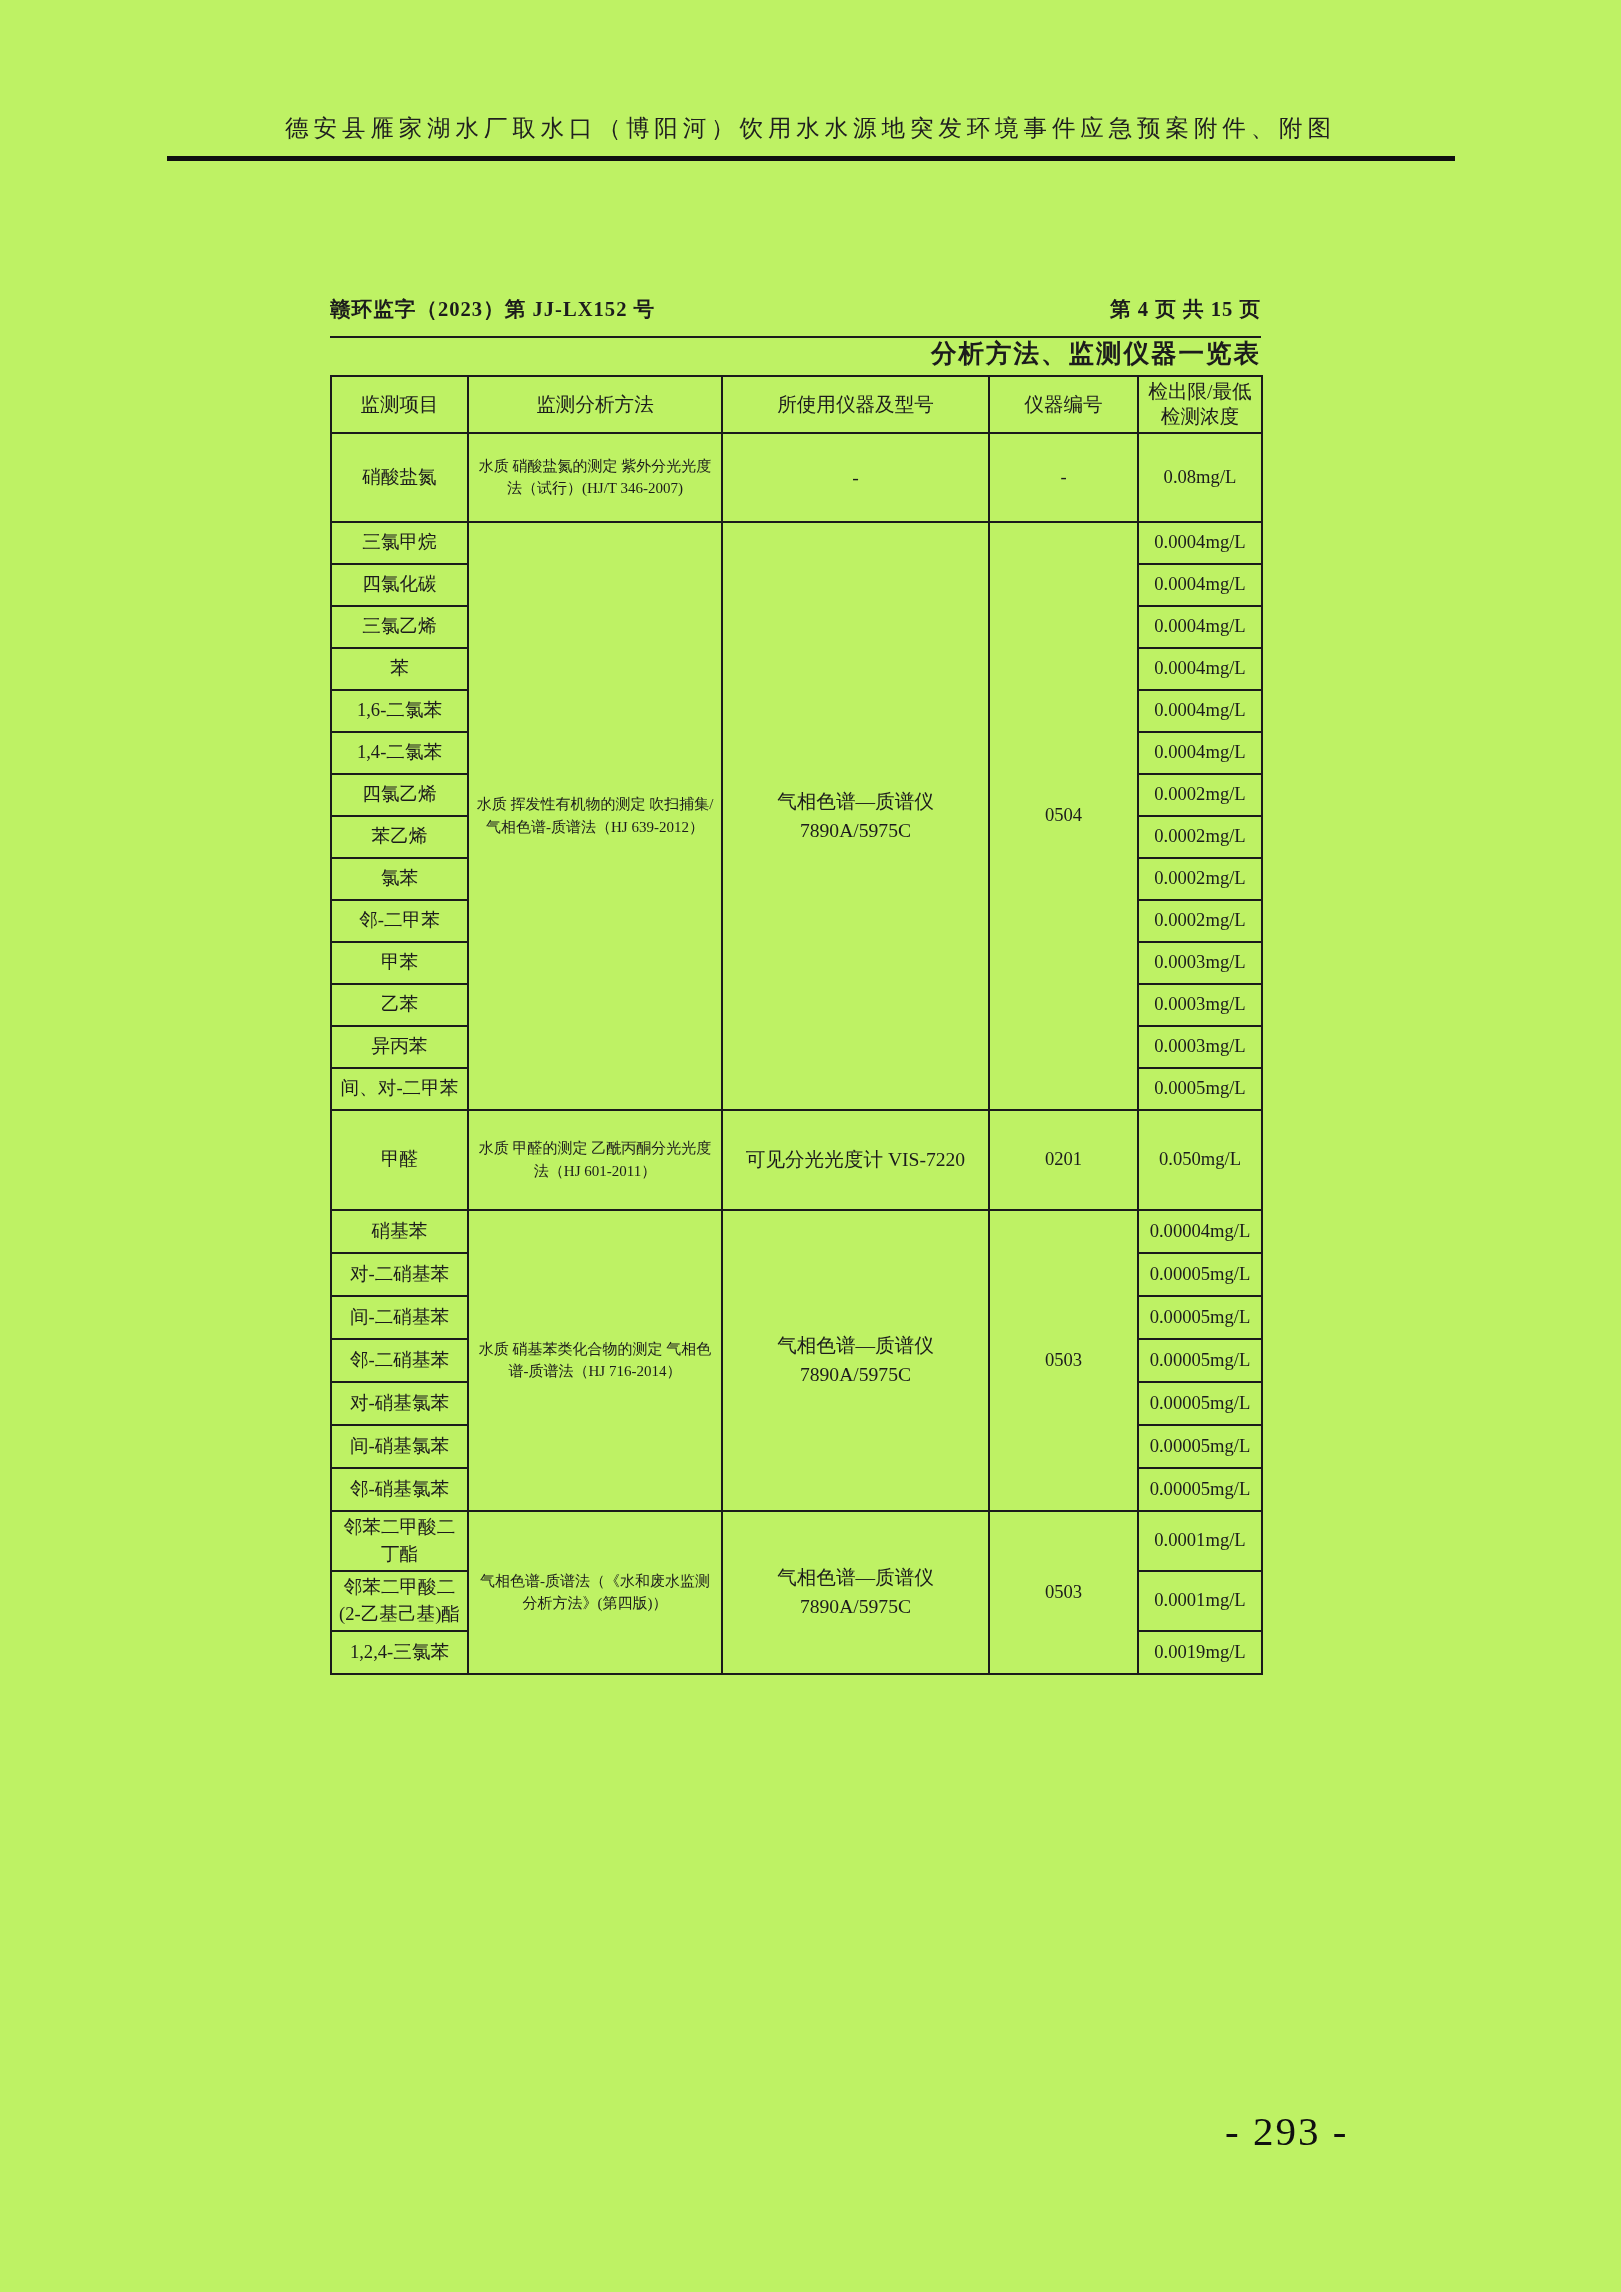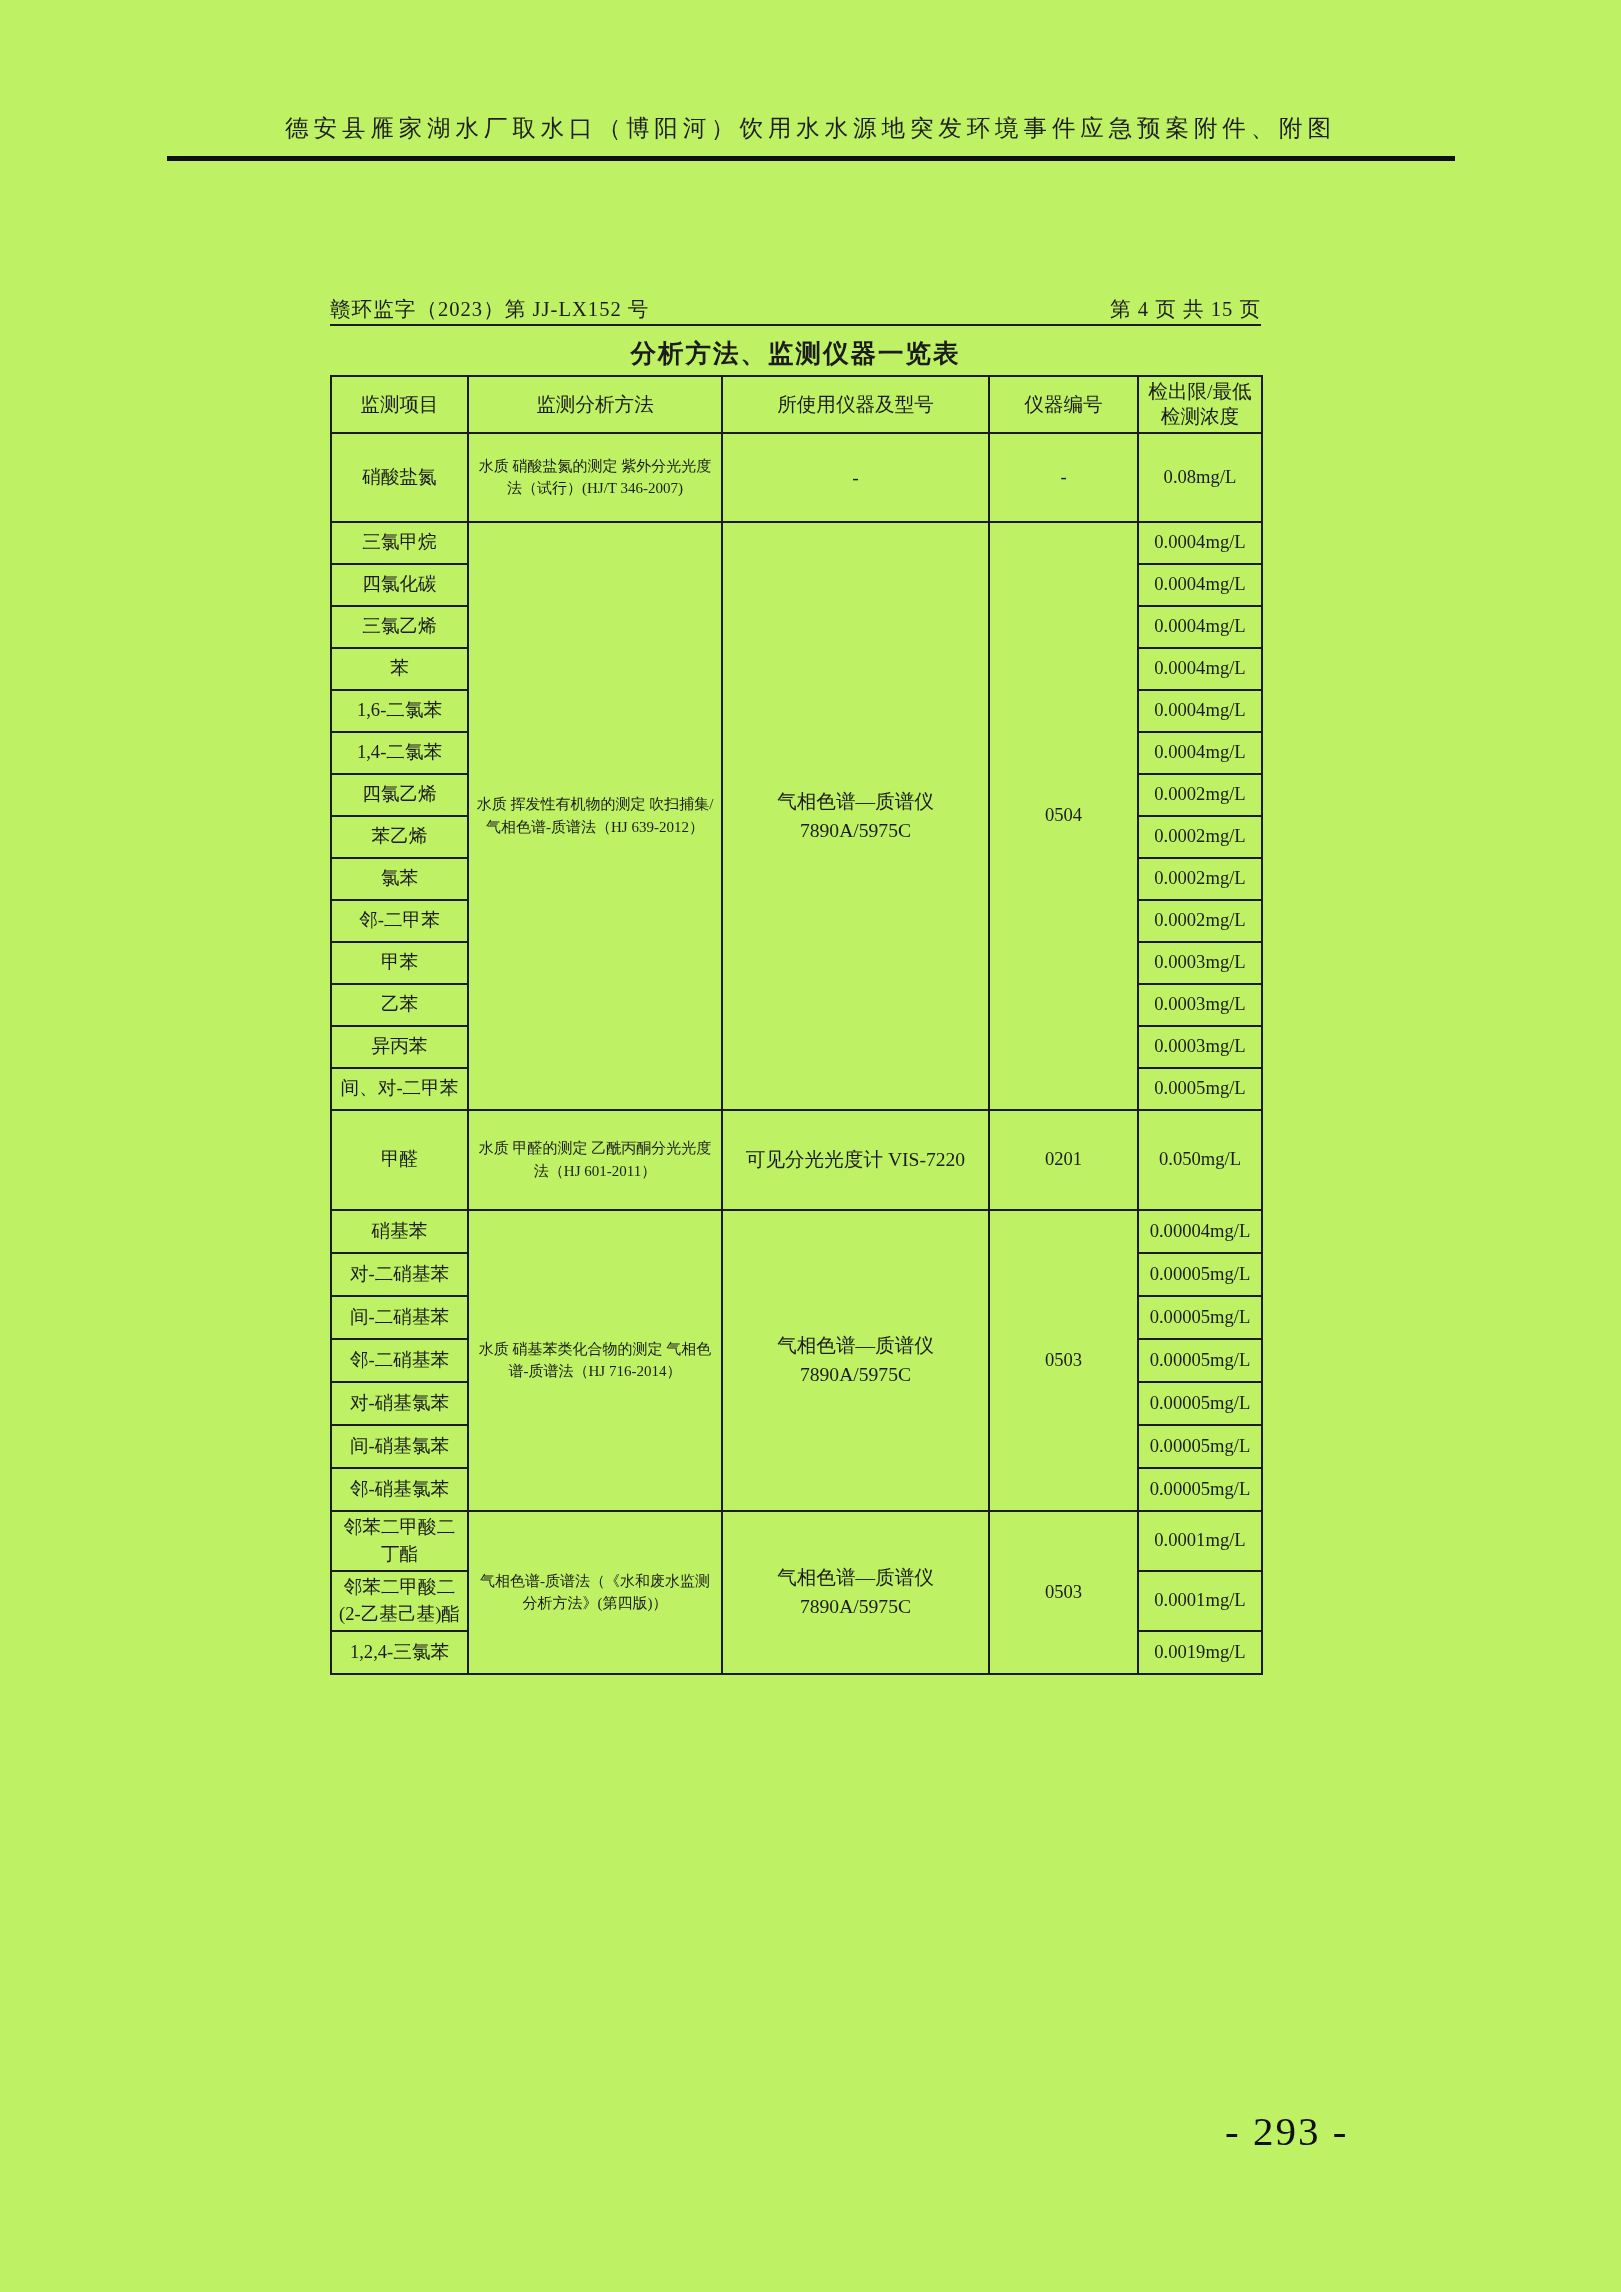--- a/index.html
+++ b/index.html
@@ -35,29 +35,30 @@
   .doc-meta {
     position: absolute;
     top: 295px;
     left: 330px;
     width: 931px;
     display: flex;
     justify-content: space-between;
     align-items: flex-end;
     font-size: 20.6px;
     border-bottom: 2px solid #1b1b1b;
-    padding-bottom: 1px;
+    padding-bottom: 13px;
     letter-spacing: 1px;
+    font-weight: bold;
   }
   .table-title {
     position: absolute;
     top: 336px;
     left: 330px;
     width: 931px;
-    text-align: center;
+    text-align: right;
     font-weight: bold;
     font-size: 25.5px;
     letter-spacing: 2px;
   }
   table.monitor-table {
     position: absolute;
     top: 375px;
     left: 330px;
     width: 931px;
     border-collapse: collapse;

